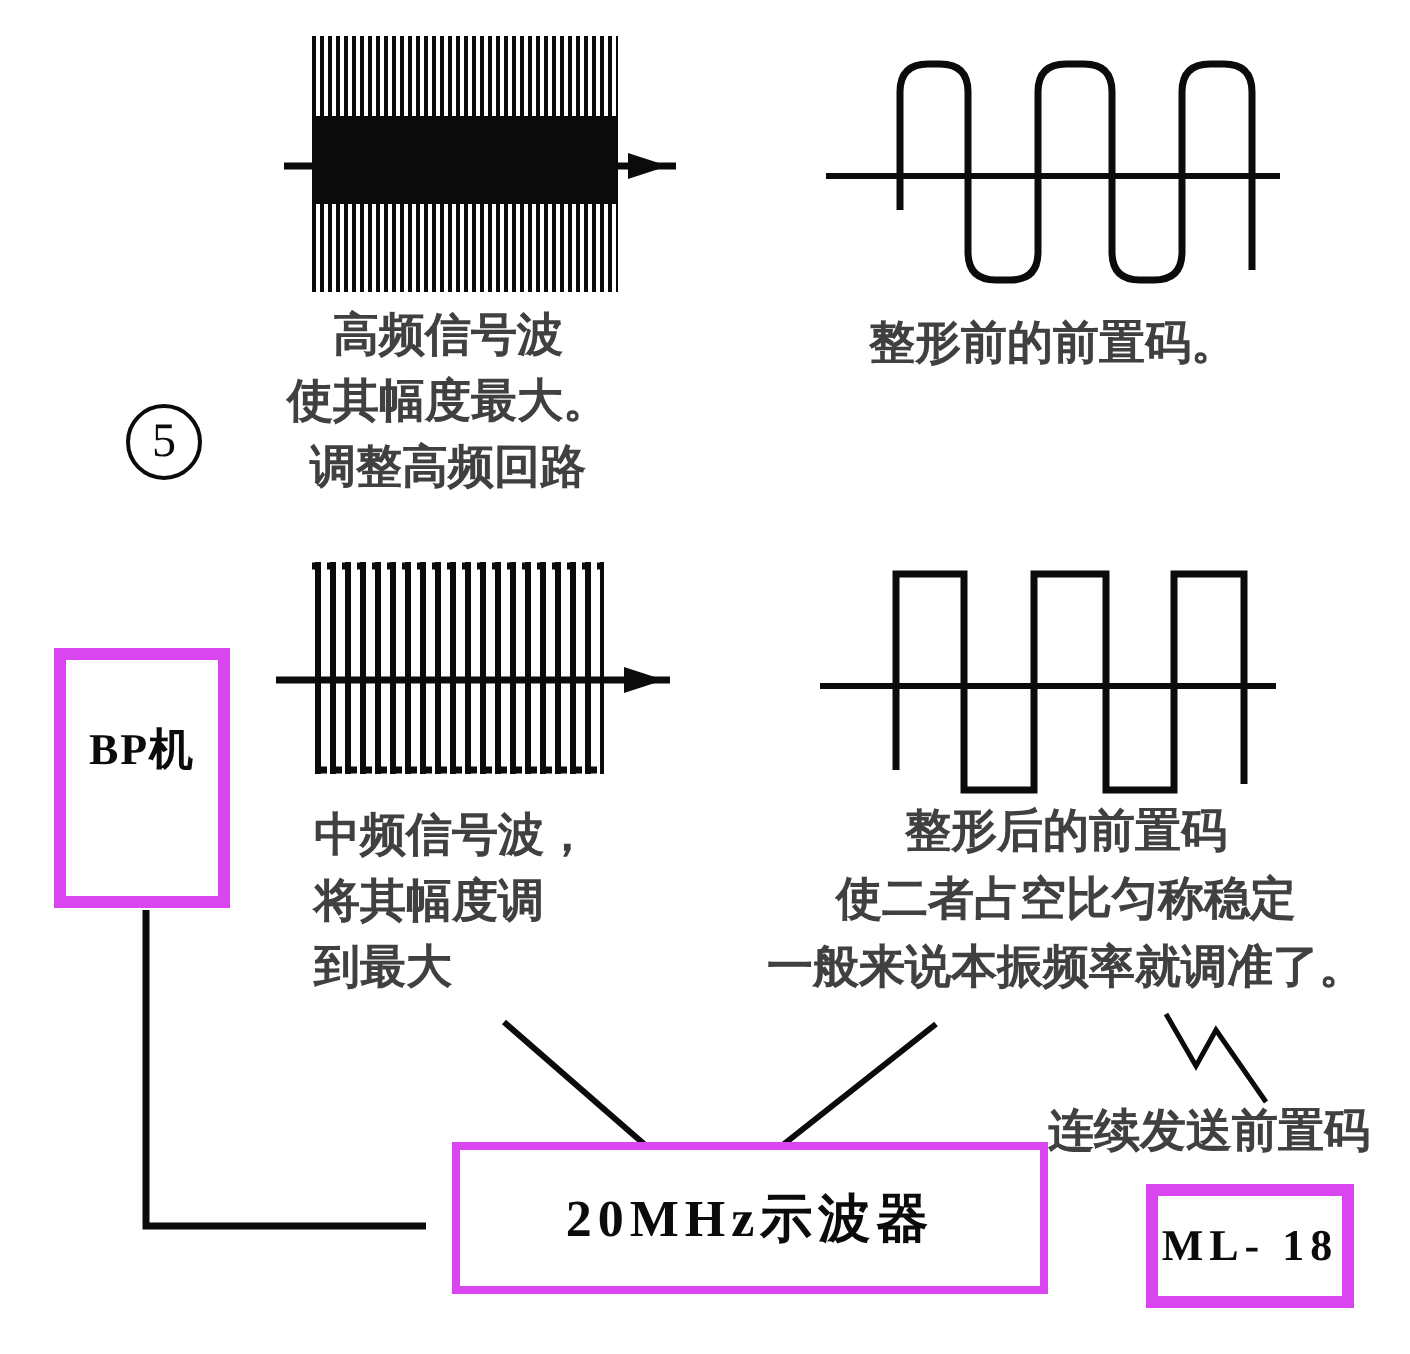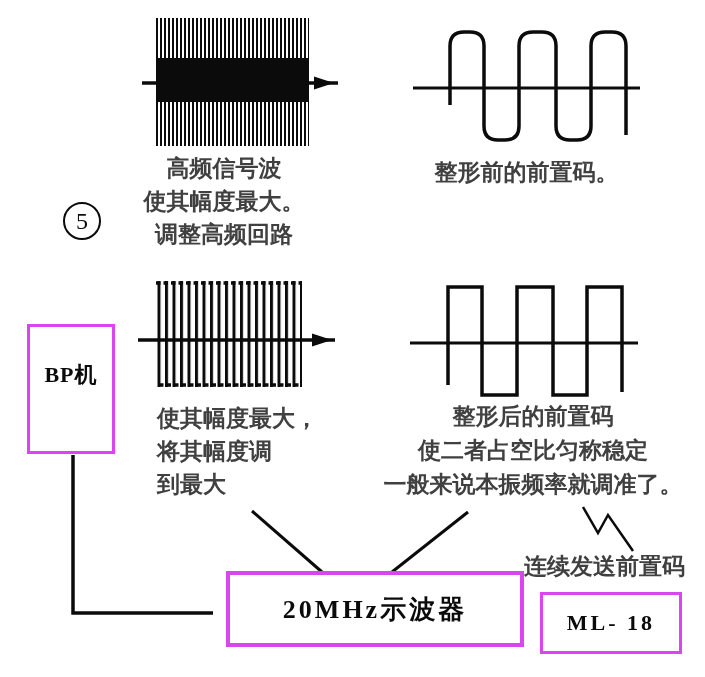--- a/index.html
+++ b/index.html
@@ -7,21 +7,21 @@
     position:relative;width:705px;height:677px;background:#ffffff;
     font-family:"DejaVu Sans",sans-serif;color:#0b0b0b;overflow:hidden;
   }
   .abs{position:absolute;}
   .cap{
     position:absolute;font-weight:700;font-size:23px;line-height:33px;
     color:#404040;white-space:nowrap;
   }
   .cap.center{text-align:center;}
   .device-box{
-    position:absolute;border:3px solid #d946ef;background:#ffffff;
+    position:absolute;border:6px solid #d946ef;background:#ffffff;
     display:flex;align-items:center;justify-content:center;box-sizing:border-box;
   }
   .serif-label{
     font-family:"Liberation Serif",serif;font-weight:700;color:#0b0b0b;
     white-space:nowrap;
   }
   .step-badge{
     position:absolute;left:63px;top:202px;width:34px;height:34px;
     border:2.5px solid #0b0b0b;border-radius:50%;
     display:flex;align-items:center;justify-content:center;
@@ -77,21 +77,21 @@
       </pattern>
     </defs>
     <rect x="21" y="7" width="146" height="106" fill="url(#midStripes)"></rect>
     <line x1="21" y1="9" x2="167" y2="9" stroke="#0b0b0b" stroke-width="3.5" stroke-dasharray="4.5 3"></line>
     <line x1="24" y1="111" x2="167" y2="111" stroke="#0b0b0b" stroke-width="3.5" stroke-dasharray="4.5 3"></line>
     <line x1="3" y1="66" x2="200" y2="66" stroke="#0b0b0b" stroke-width="3.5"></line>
     <polygon points="177,59.5 197,66 177,72.5" fill="#0b0b0b"></polygon>
   </svg>
 
   <div class="cap" style="left:157px;top:402px;">
-    <div>使其幅度最大，</div>
+    <div>中频信号波，</div>
     <div>将其幅度调</div>
     <div>到最大</div>
   </div>
 
   <svg class="abs" style="left:405px;top:280px;" width="240" height="122" viewBox="0 0 240 122">
     <line x1="5" y1="63" x2="233" y2="63" stroke="#0b0b0b" stroke-width="3"></line>
     <path d="M43,105 L43,7 L77,7 L77,115 L112,115 L112,7 L148,7 L148,115 L182,115 L182,7 L217,7 L217,112" fill="none" stroke="#0b0b0b" stroke-width="3.5"></path>
   </svg>
 
   <div class="cap center" style="left:365px;top:399px;width:336px;line-height:34px;">
@@ -108,17 +108,17 @@
   </svg>
 
   <div class="cap" style="left:524px;top:550px;">
     <div>连续发送前置码</div>
   </div>
 
   <div class="device-box" style="left:226px;top:571px;width:298px;height:76px;border-width:4px;">
     <span class="serif-label" style="font-size:26px;letter-spacing:3px;">20MHz示波器</span>
   </div>
 
-  <div class="device-box" style="left:540px;top:592px;width:142px;height:62px;">
+  <div class="device-box" style="left:573px;top:592px;width:104px;height:62px;">
     <span class="serif-label" style="font-size:22px;letter-spacing:3px;">ML- 18</span>
   </div>
 
 </div>
 
 </body></html>

